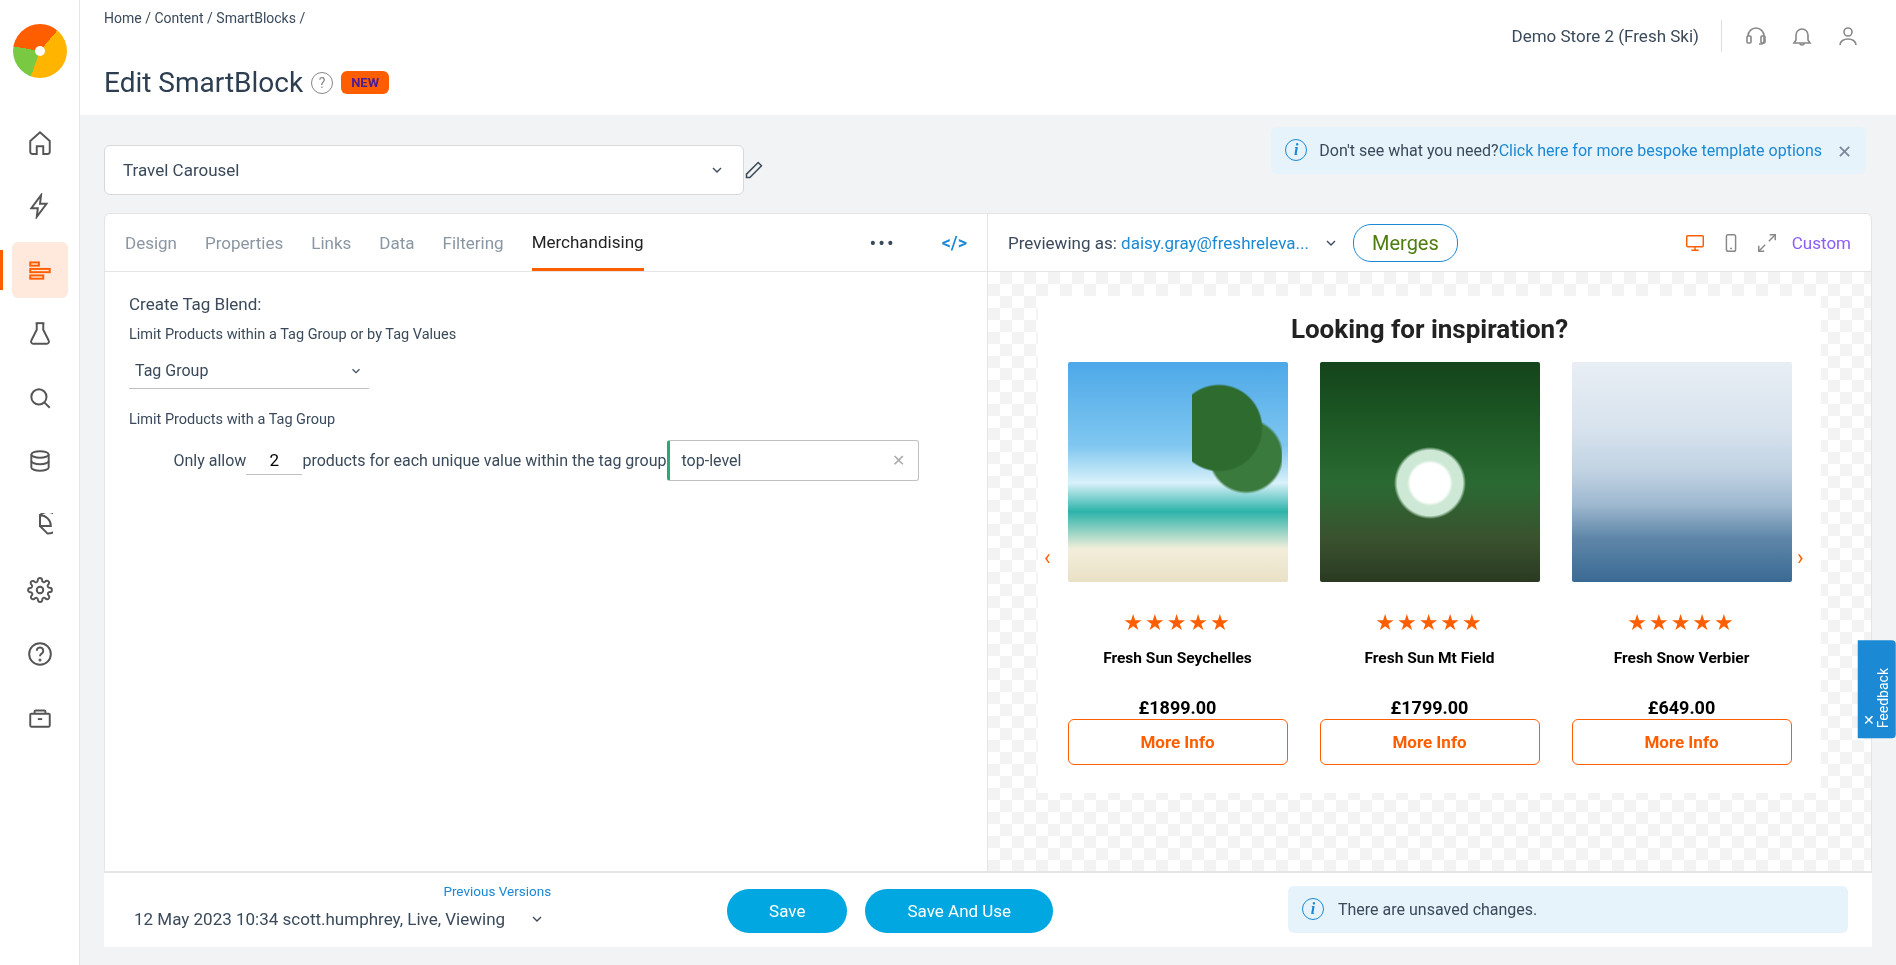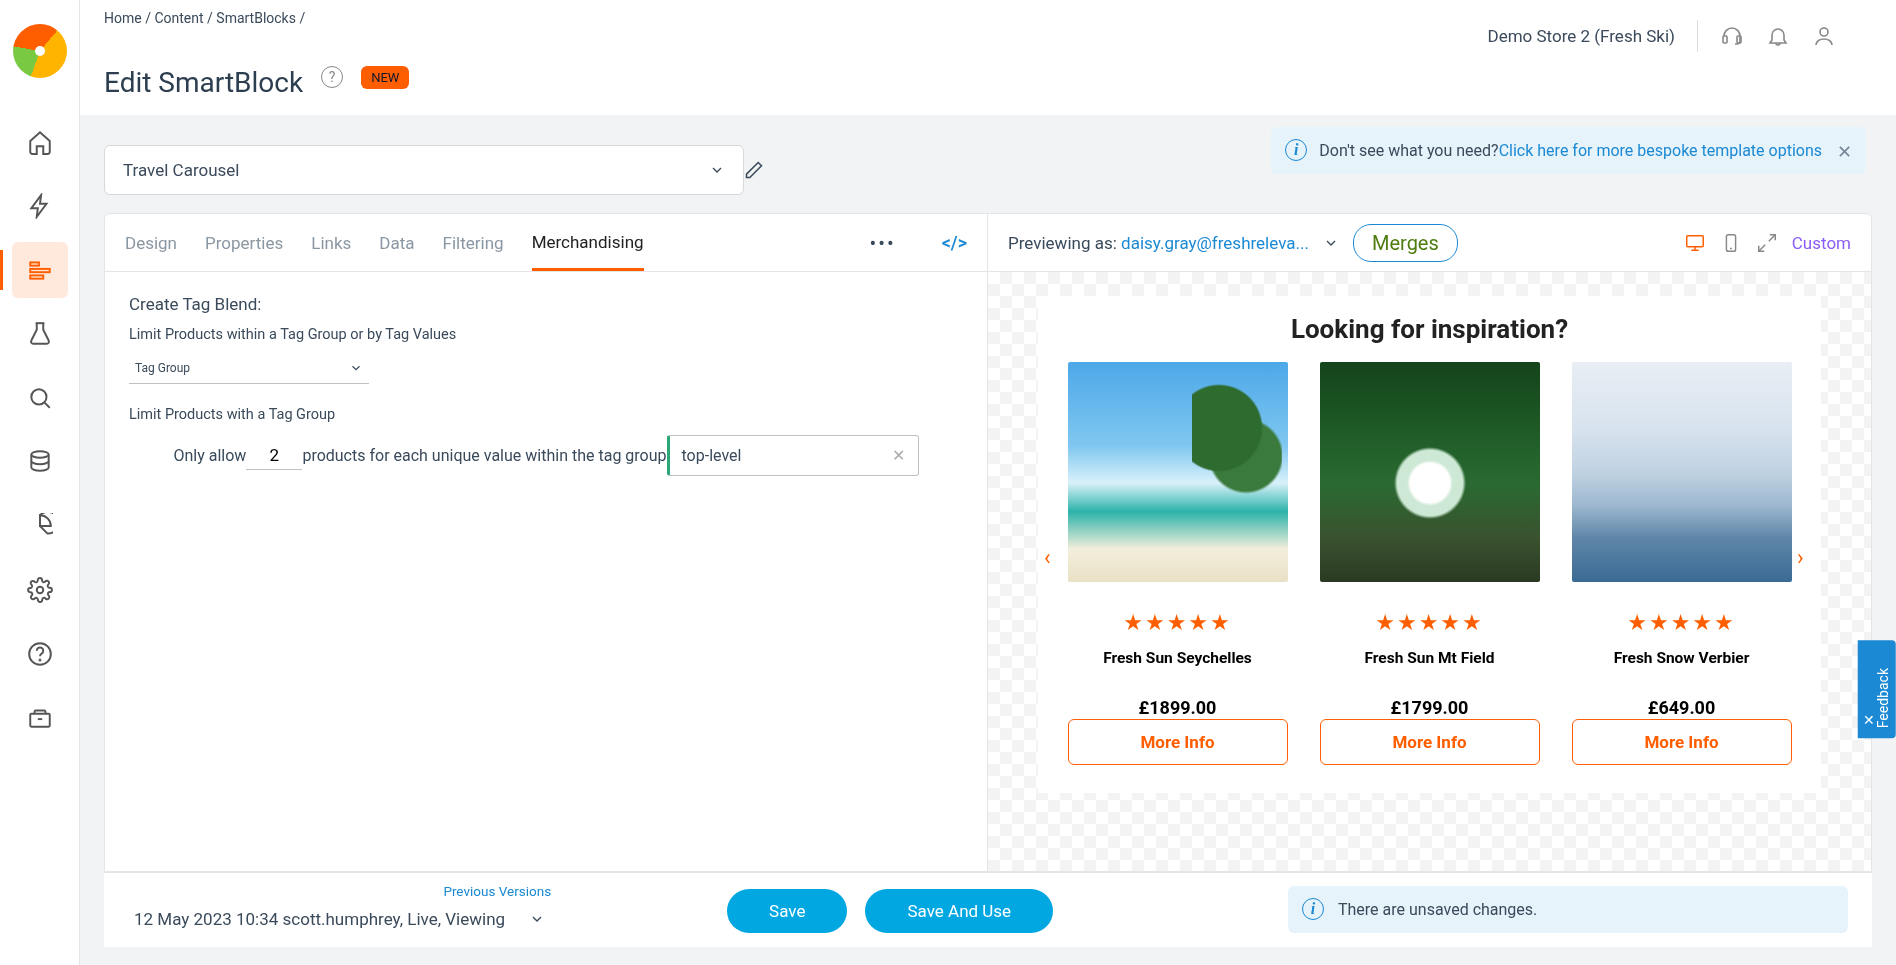--- a/index.html
+++ b/index.html
@@ -6,27 +6,27 @@
 body { background: #fff; overflow: hidden; width: 1896px; height: 965px; position: relative; }
 .app { display: flex; height: 100%; }
 .sidenav { width: 80px; background: #fff; border-right: 1px solid #e5e5e5; display: flex; flex-direction: column; align-items: center; padding-top: 24px; gap: 8px; }
 .logo { width: 54px; height: 54px; border-radius: 50%; margin-bottom: 28px; background: conic-gradient(from 200deg, #7ac943 0 80deg, #ff5e00 80deg 200deg, #ffb400 200deg 360deg); position: relative; }
 .logo::after { content: ''; position: absolute; width: 10px; height: 10px; background: #fff; border-radius: 50%; top: 50%; left: 50%; transform: translate(-50%,-50%); }
 .navitem { width: 56px; height: 56px; display: flex; align-items: center; justify-content: center; border-radius: 6px; cursor: pointer; color: #555; }
 .navitem.active { background: #ffe9dc; color: #ff5e00; position: relative; }
 .navitem.active::before { content: ''; position: absolute; left: -12px; top: 8px; bottom: 8px; width: 3px; background: #ff5e00; }
 .navitem svg { width: 26px; height: 26px; stroke: currentColor; fill: none; stroke-width: 1.8; }
 .main { flex: 1; display: flex; flex-direction: column; background: #f2f3f5; }
-.topbar { background: #fff; padding: 10px 60px 16px 24px; display: flex; justify-content: space-between; align-items: flex-start; }
+.topbar { background: #fff; padding: 10px 36px 16px 24px; display: flex; justify-content: space-between; align-items: flex-start; }
 .crumbs { font-size: 14px; color: #3a4a5b; margin-bottom: 4px; }
 .crumbs a { color: #3a4a5b; text-decoration: none; }
-.titlebar { display: flex; align-items: flex-start; gap: 18px; margin-top: 40px; }
+.titlebar { display: flex; align-items: center; gap: 8px; margin-top: 40px; }
 .title { font-size: 28px; color: #2c3e50; font-weight: 400; }
 .helpcircle { width: 22px; height: 22px; border: 1.5px solid #888; border-radius: 50%; display: flex; align-items: center; justify-content: center; font-size: 14px; color: #888; }
-.newbadge { background: #ff5e00; color: #0f172a; font-size: 13px; font-weight: 400; padding: 4px 10px; border-radius: 6px; }
+.newbadge { background: #ff5e00; color: #4c1d95; font-size: 13px; font-weight: 700; padding: 4px 10px; border-radius: 6px; }
 .topright { display: flex; align-items: center; gap: 22px; color: #3a4a5b; margin-top: 10px; }
 .topright .store { font-size: 17px; }
 .divider { width: 1px; height: 32px; background: #ddd; }
 .topicon { width: 24px; height: 24px; stroke: #888; fill: none; stroke-width: 1.6; cursor: pointer; }
 .workarea { flex: 1; padding: 0 24px 18px 24px; display: flex; flex-direction: column; gap: 0; position: relative; }
 .infobanner { position: absolute; right: 30px; top: 12px; background: #e6f3fb; border-radius: 6px; padding: 14px 44px 14px 48px; font-size: 16px; color: #3a4a5b; display: flex; align-items: center; z-index: 5; }
 .infobanner .infoicon { position: absolute; left: 14px; top: 12px; width: 22px; height: 22px; border: 1.5px solid #1b89d4; color: #1b89d4; border-radius: 50%; display: flex; align-items: center; justify-content: center; font-style: italic; font-weight: 600; font-family: serif; }
 .infobanner .close { position: absolute; right: 14px; top: 14px; color: #7a8a9a; cursor: pointer; font-size: 18px; }
 .infobanner a { color: #1b89d4; text-decoration: none; }
 .selectrow { display: flex; align-items: center; margin-top: 30px; margin-bottom: 18px; text-align: right; }
@@ -35,21 +35,21 @@
 .panels { flex: 1; display: flex; gap: 0; background: #fff; border-radius: 6px 6px 0 0; overflow: hidden; border: 1px solid #e5e5e5; }
 .leftpanel { width: 50%; border-right: 1px solid #e5e5e5; display: flex; flex-direction: column; }
 .tabs { display: flex; align-items: center; border-bottom: 1px solid #e5e5e5; padding: 0 20px; height: 58px; gap: 28px; position: relative; }
 .tab { font-size: 17px; color: #8a97a3; cursor: pointer; padding: 16px 0; }
 .tab.active { color: #222; border-bottom: 3px solid #ff5e00; margin-bottom: -1px; }
 .tabs .dots { margin-left: auto; color: #3a4a5b; font-size: 20px; cursor: pointer; letter-spacing: 2px; }
 .tabs .codeicon { margin-left: 18px; color: #1b89d4; font-size: 18px; font-weight: 600; cursor: pointer; }
 .formarea { padding: 22px 24px; font-size: 16px; color: #3a4a5b; }
 .formarea .lbl { font-size: 17px; margin-bottom: 12px; }
 .formarea .sublbl { font-size: 14.5px; color: #3a4a5b; margin-bottom: 10px; }
-.tgsel { width: 240px; border-bottom: 1px solid #c0c0c0; padding: 8px 6px; display: flex; justify-content: space-between; align-items: center; font-size: 12px; margin-bottom: 22px; cursor: pointer; }
+.tgsel { width: 240px; border-bottom: 1px solid #c0c0c0; padding: 8px 6px; display: flex; justify-content: space-between; align-items: center; font-size: 16px; margin-bottom: 22px; cursor: pointer; }
 .inlinerow { display: flex; align-items: center; flex-wrap: wrap; justify-content: center; }
 .numin { width: 56px; border: none; border-bottom: 1px solid #c0c0c0; text-align: center; font-size: 17px; padding: 4px; outline: none; }
 .tagin { flex: 0 0 252px; border: 1px solid #c0c0c0; border-left: 3px solid #2aa876; border-radius: 3px; padding: 10px 12px; display: flex; justify-content: space-between; align-items: center; font-size: 16px; color: #3a4a5b; }
 .tagin .x { color: #aaa; cursor: pointer; }
 .rightpanel { width: 50%; display: flex; flex-direction: column; }
 .previewbar { display: flex; align-items: center; padding: 0 20px; height: 58px; border-bottom: 1px solid #e5e5e5; gap: 14px; font-size: 17px; color: #3a4a5b; }
 .previewbar .em { color: #1b89d4; }
 .chev { cursor: pointer; color: #3a4a5b; }
 .mergesbtn { border: 1.5px solid #1b89d4; color: #4d7c0f; border-radius: 18px; padding: 6px 18px; font-size: 20px; background: #fff; cursor: pointer; }
 .spacer { flex: 1; }

